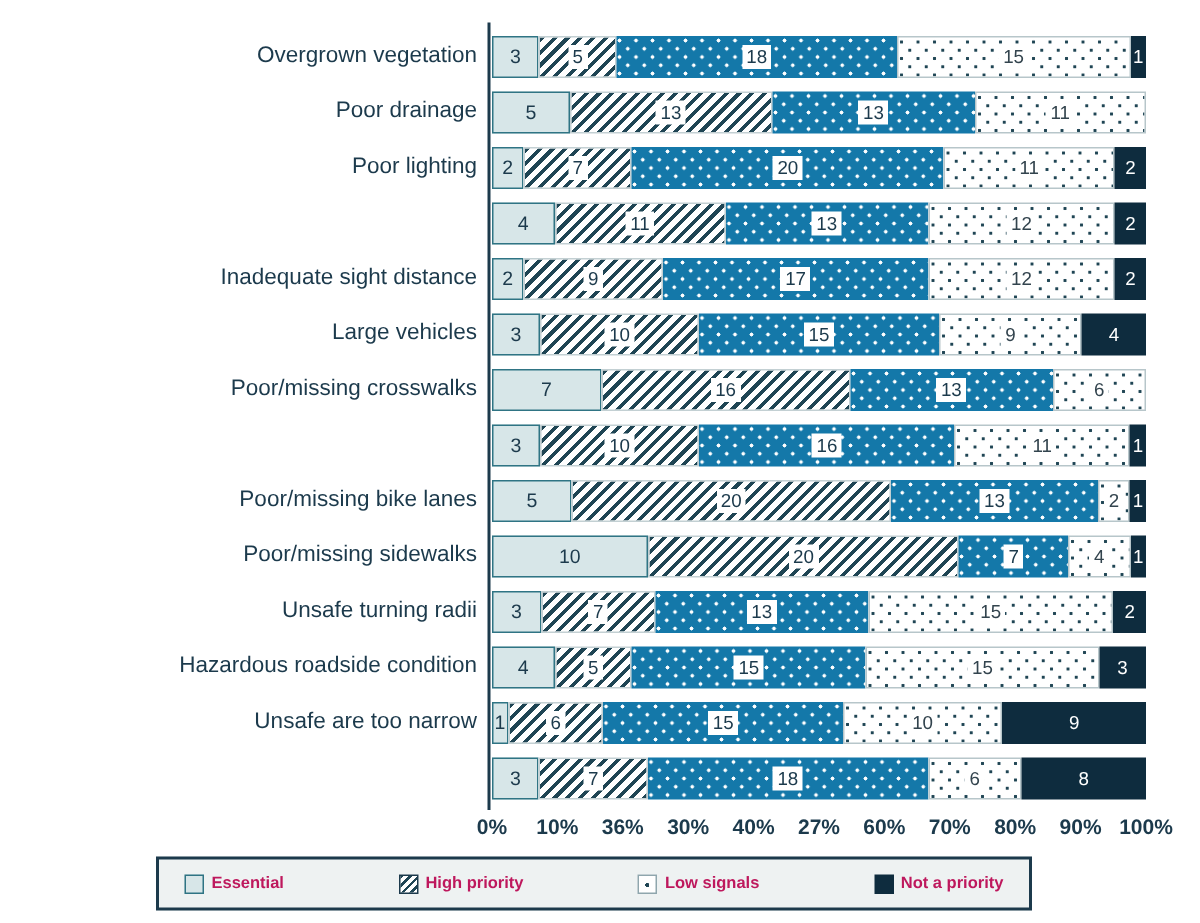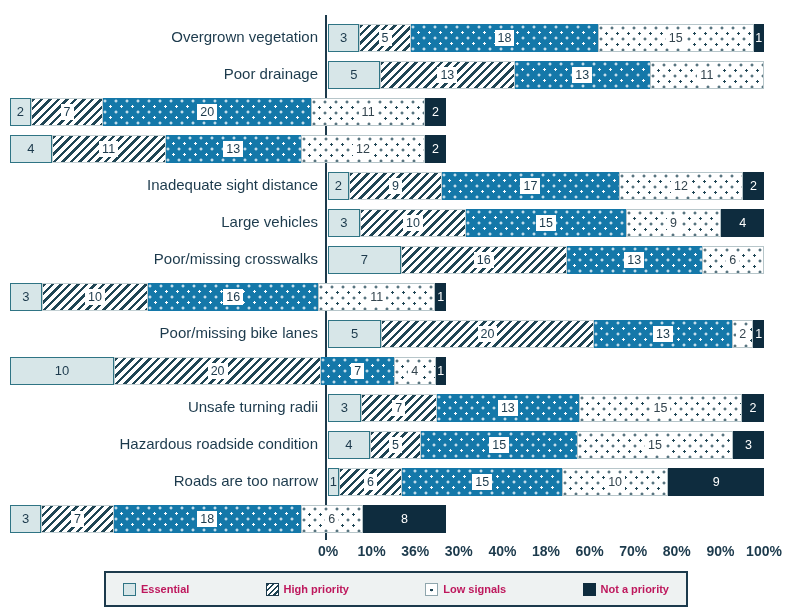--- a/index.html
+++ b/index.html
@@ -4,21 +4,21 @@
 <style>
   html,body{margin:0;padding:0;background:#fff;}
   .page{
     position:relative;width:800px;height:615px;background:#ffffff;overflow:hidden;
     font-family:"Liberation Sans", sans-serif;color:#1c3a4c;
   }
   
   .axis-y{position:absolute;left:325px;top:15px;width:2px;height:525px;background:#1c3a4c;}
   
   #rows{position:absolute;left:0;top:19px;width:764px;}
-  .row{display:flex;align-items:center;height:37px;}
+  .row{display:flex;align-items:center;height:37px;justify-content:flex-end;}
   .cat{
     width:318px;text-align:right;font-size:15px;line-height:1.1;color:#1c3a4c;
     white-space:nowrap;
   }
   .bar{margin-left:10px;width:436px;height:28px;display:flex;}
   .seg{
     position:relative;display:flex;align-items:center;justify-content:center;
     box-sizing:border-box;min-width:0;
   }
   .s0{background:#d7e6e8;border:1px solid #2f7484;}
@@ -118,20 +118,21 @@
           </div>
           <div class="seg s2" style="width: 30.9524%;">
             <span class="val boxed">13</span>
           </div>
           <div class="seg s3" style="width: 26.1905%;">
             <span class="val boxed">11</span>
           </div>
         </div>
       </div>
       <div class="row">
+        <div class="cat">Poor lighting</div>
         <div class="bar">
           <div class="seg s0" style="width: 4.7619%;">
             <span class="val">2</span>
           </div>
           <div class="seg s1" style="width: 16.6667%;">
             <span class="val boxed">7</span>
           </div>
           <div class="seg s2" style="width: 47.619%;">
             <span class="val boxed">20</span>
           </div>
@@ -252,20 +253,21 @@
           </div>
           <div class="seg s3" style="width: 4.878%;">
             <span class="val boxed">2</span>
           </div>
           <div class="seg s4" style="width: 2.439%;">
             <span class="val">1</span>
           </div>
         </div>
       </div>
       <div class="row">
+        <div class="cat">Poor/missing sidewalks</div>
         <div class="bar">
           <div class="seg s0" style="width: 23.8095%;">
             <span class="val">10</span>
           </div>
           <div class="seg s1" style="width: 47.619%;">
             <span class="val boxed">20</span>
           </div>
           <div class="seg s2" style="width: 16.6667%;">
             <span class="val boxed">7</span>
           </div>
@@ -311,21 +313,21 @@
           </div>
           <div class="seg s3" style="width: 35.7143%;">
             <span class="val boxed">15</span>
           </div>
           <div class="seg s4" style="width: 7.1429%;">
             <span class="val">3</span>
           </div>
         </div>
       </div>
       <div class="row">
-        <div class="cat">Roads are too narrow</div>
+        <div class="cat">Unsafe are too narrow</div>
         <div class="bar">
           <div class="seg s0" style="width: 2.439%;">
             <span class="val">1</span>
           </div>
           <div class="seg s1" style="width: 14.6341%;">
             <span class="val boxed">6</span>
           </div>
           <div class="seg s2" style="width: 36.5854%;">
             <span class="val boxed">15</span>
           </div>
@@ -356,21 +358,21 @@
           </div>
         </div>
       </div>
     </div>
   <div id="ticks">
       <div class="tick" style="left: 0%;">0%</div>
       <div class="tick" style="left: 10%;">10%</div>
       <div class="tick" style="left: 20%;">36%</div>
       <div class="tick" style="left: 30%;">30%</div>
       <div class="tick" style="left: 40%;">40%</div>
-      <div class="tick" style="left: 50%;">18%</div>
+      <div class="tick" style="left: 50%;">27%</div>
       <div class="tick" style="left: 60%;">60%</div>
       <div class="tick" style="left: 70%;">70%</div>
       <div class="tick" style="left: 80%;">80%</div>
       <div class="tick" style="left: 90%;">90%</div>
       <div class="tick" style="left: 100%;">100%</div>
     </div>
   <div id="legend">
       <div class="leg-item">
         <div class="sw sw0"></div>
         <span class="leg-label">Essential</span>

